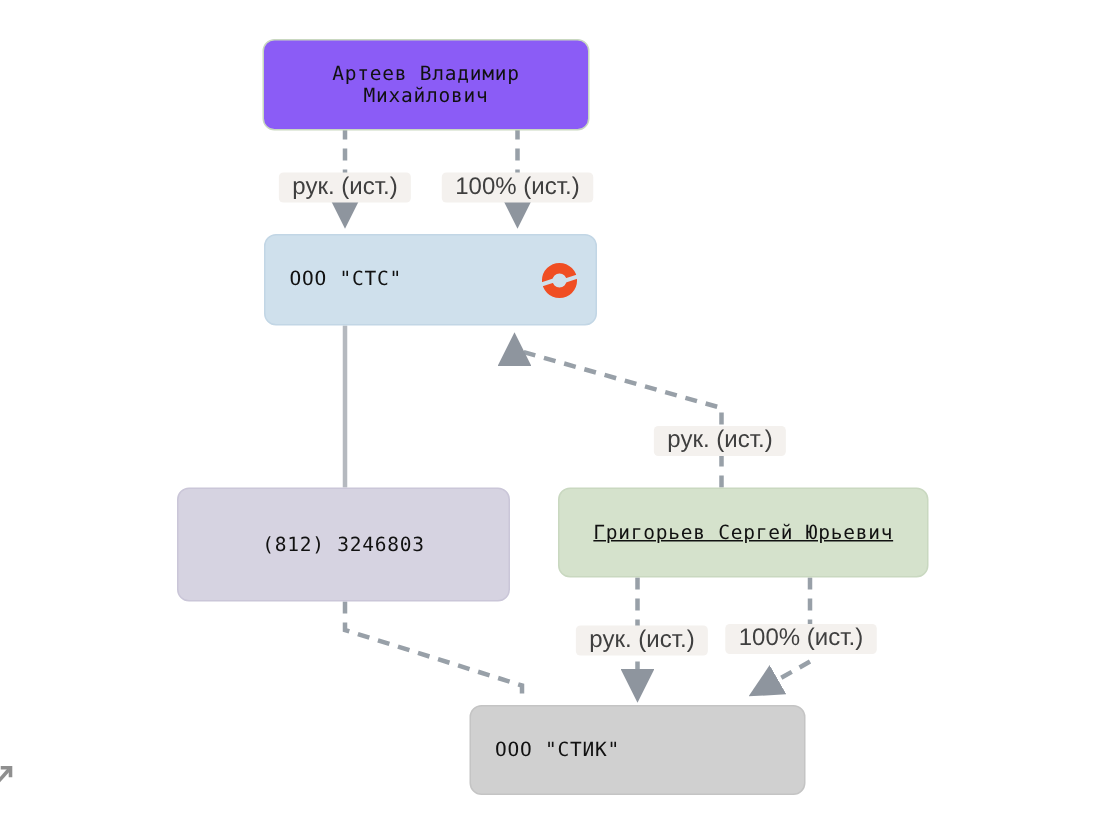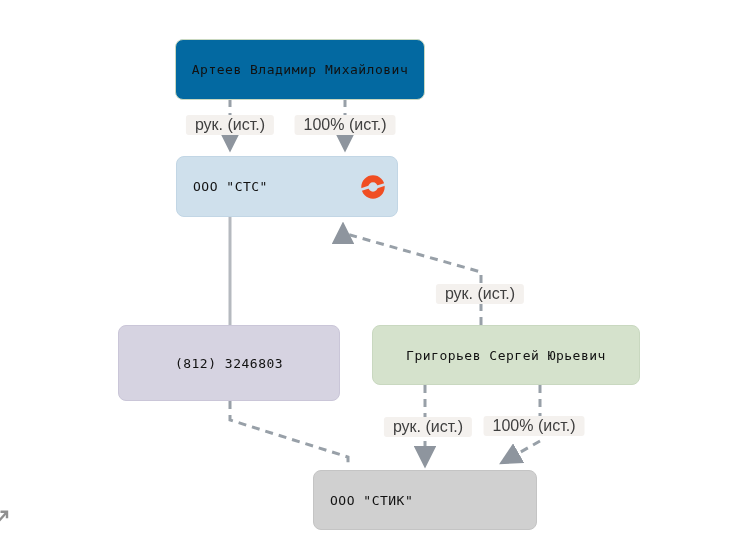--- a/index.html
+++ b/index.html
@@ -9,24 +9,24 @@
   }
   #edges{position:absolute;left:0;top:0;width:744px;height:554px;z-index:1;}
   .node{
     position:absolute;z-index:2;border-radius:8px;
     display:flex;align-items:center;box-sizing:border-box;
     font-family:"DejaVu Sans Mono","Liberation Mono",monospace;
     font-size:13px;color:#111111;letter-spacing:0.5px;
   }
   .node.center{justify-content:center;text-align:center;}
   .node.left{justify-content:flex-start;padding-left:16px;}
-  .node-arteev{left:175px;top:39px;width:250px;height:61px;background:#0369a1;border:1px solid #c9d8c0;}
+  .node-arteev{left:175px;top:26px;width:218px;height:61px;background:#8b5cf6;border:1px solid #c9d8c0;}
   .node-sts{left:176px;top:156px;width:222px;height:61px;background:#cfe0ec;border:1px solid #c2d6e5;}
   .node-phone{left:118px;top:325px;width:222px;height:76px;background:#d6d3e1;border:1px solid #cac6d8;}
-  .node-grigoryev{left:372px;top:325px;width:268px;height:60px;background:#d5e2cc;border:1px solid #c9d8c0;}
+  .node-grigoryev{left:372px;top:325px;width:247px;height:60px;background:#d5e2cc;border:1px solid #c9d8c0;text-decoration:underline;}
   .node-stik{left:313px;top:470px;width:224px;height:60px;background:#d0d0d0;border:1px solid #c4c4c4;}
   .node-icon{
     position:absolute;right:12px;top:50%;transform:translateY(-50%);
     width:24px;height:24px;
   }
   .edge-label{
     position:absolute;z-index:3;transform:translate(-50%,-50%);
     background:#f4f1ee;color:#3f3f3f;font-size:16px;line-height:12px;
     padding:4px 9px;border-radius:3px;white-space:nowrap;
   }

